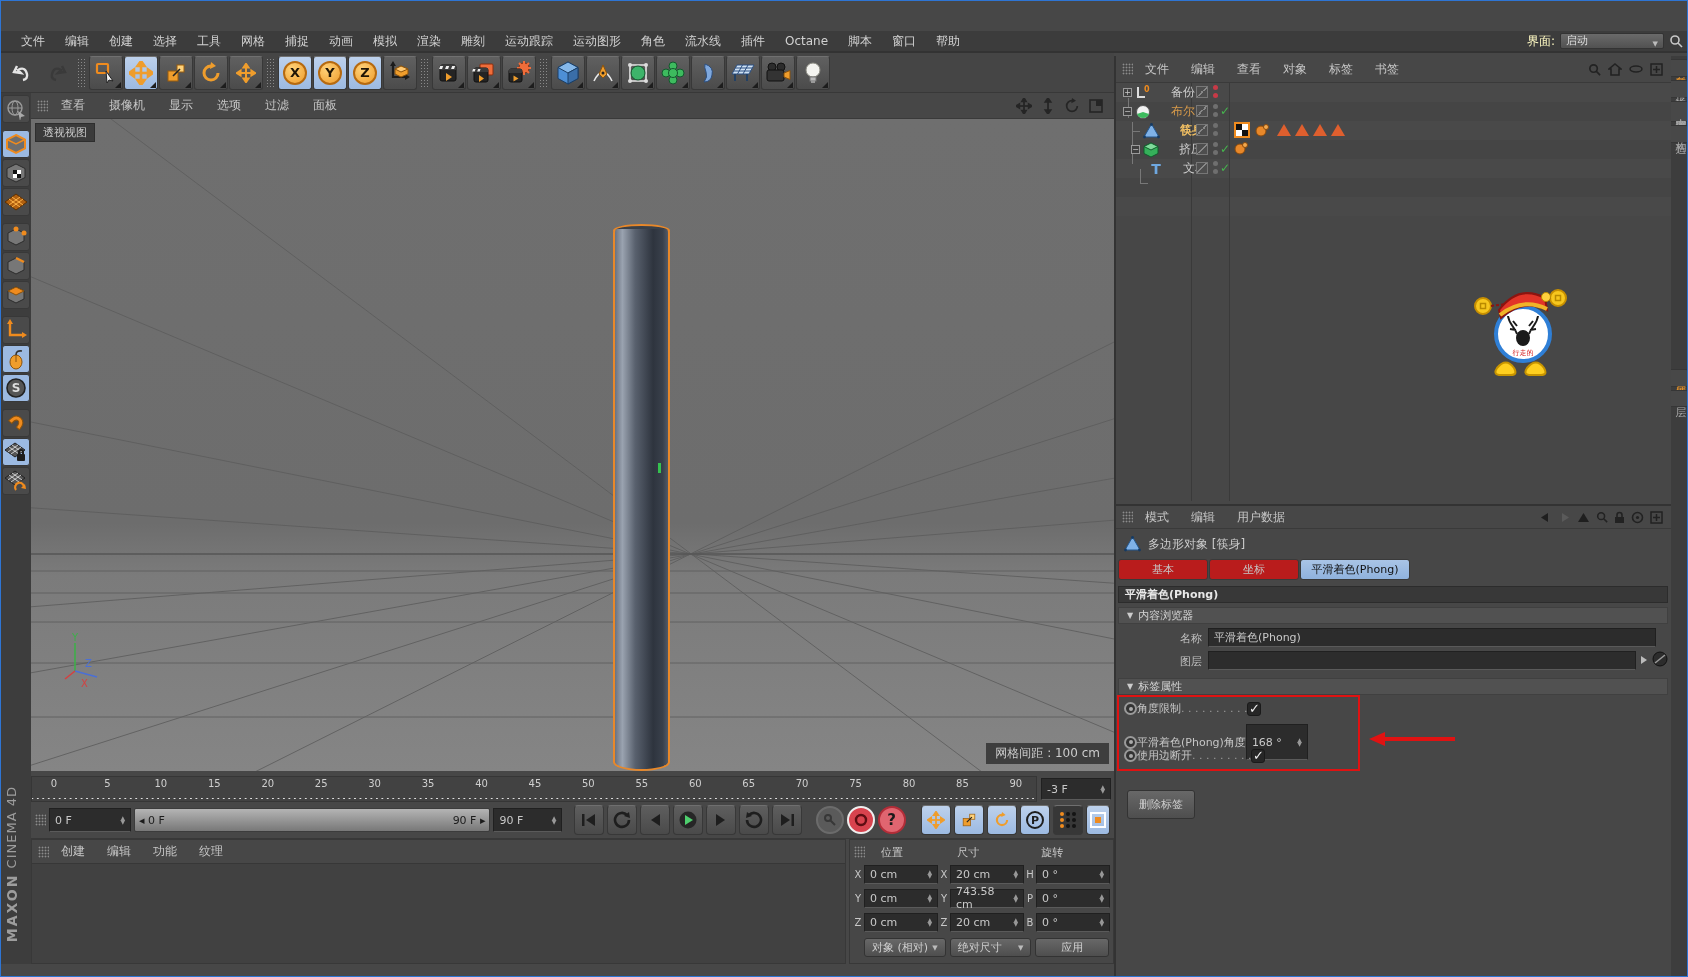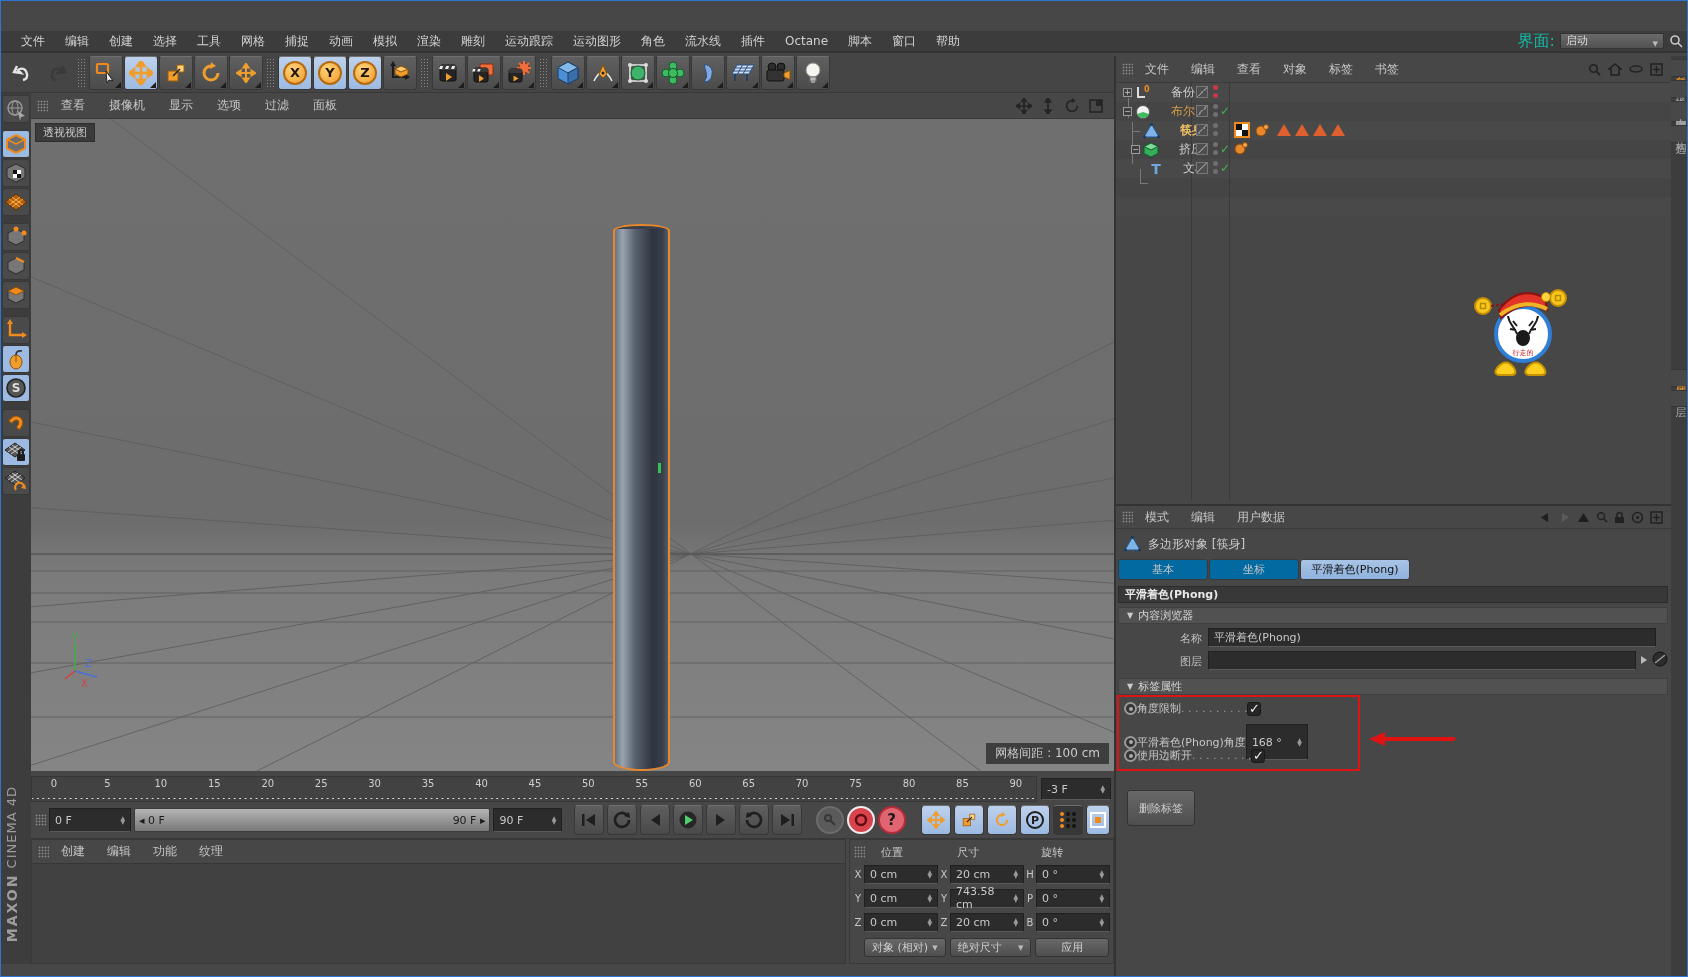--- a/index.html
+++ b/index.html
@@ -10,21 +10,21 @@
   
   .titlebar{left:0;top:0;width:1688px;height:30px;background:#fff;display:flex;align-items:center;border-top:1px solid #2e75d4;}
   .title-logo{width:17px;height:17px;border-radius:50%;background:radial-gradient(circle at 35% 30%,#7db7e8,#1c4f8a 70%,#0d2b4e);margin:0 8px 0 9px;flex:none;}
   .title-text{font-size:12px;color:#111;}
   .winbtns{margin-left:auto;display:flex;height:100%;}
   .winbtn{width:46px;height:100%;display:flex;align-items:center;justify-content:center;font-size:13px;color:#333;}
   
   .menubar{left:0;top:30px;width:1688px;height:22px;background:#3c3c3c;display:flex;align-items:center;padding-left:10px;border-bottom:2px solid #333;}
   .menubar .mi{font-size:12px;color:#d2d2d2;padding:0 10px;white-space:nowrap;}
   .iface{margin-left:auto;display:flex;align-items:center;gap:5px;padding-right:6px;}
-  .iface-label{font-size:16px;color:#14b8a6;}
+  .iface-label{font-size:12px;color:#fef9c3;}
   .iface-dd{width:104px;height:16px;background:linear-gradient(#6a6a6a,#515151);border:1px solid #333;border-radius:2px;color:#ddd;font-size:11px;display:flex;align-items:flex-end;justify-content:space-between;padding:0 5px;gap:44px;}
   .dd-arrow{font-size:7px;color:#bbb;}
   
   .toolbar{left:0;top:52px;width:1113px;height:40px;background:#454545;display:flex;align-items:center;padding-left:4px;gap:1px;border-bottom:1px solid #383838;}
   .tsep{width:9px;height:30px;background-image:radial-gradient(#8a8a8a .7px,transparent 1px);background-size:3px 3px;margin:0 2px;flex:none;}
   .tbtn{width:34px;height:34px;flex:none;background:linear-gradient(#606060,#4b4b4b);border:1px solid #383838;border-top-color:#707070;border-radius:3px;display:flex;align-items:center;justify-content:center;position:relative;}
   .tbtn.blue{background:linear-gradient(#bdd1ec,#9cbae2);}
   .tbtn.flat{background:transparent;border-color:transparent;}
   .corner:after{content:"";position:absolute;right:1px;bottom:1px;border-left:6px solid transparent;border-bottom:6px solid #1d1d1d;}
   .xyz{width:24px;height:24px;border-radius:50%;background:radial-gradient(circle at 35% 30%,#ffd27a,#ef9d2c);border:2.5px solid #b66a10;color:#201505;font-weight:bold;font-size:13px;display:flex;align-items:center;justify-content:center;}
@@ -92,33 +92,33 @@
   .vdot.red{background:#c73a47;}
   .gcheck{position:absolute;color:#46b64e;font-size:12px;font-weight:bold;}
   .tagtri{width:14px;height:12px;clip-path:polygon(50% 0,100% 100%,0 100%);background:#df5f2e;margin-right:4px;flex:none;}
   .treeline{position:absolute;background:#787878;}
   
   .attr-menu{position:absolute;left:0;top:448px;width:557px;height:25px;display:flex;align-items:center;gap:2px;padding:0 6px;border-top:2px solid #333;border-bottom:1px solid #3a3a3a;}
   .attr-menu .mi{font-size:12px;color:#c6c6c6;padding:0 10px;}
   .attr-obj{position:absolute;left:0;top:475px;width:557px;height:26px;display:flex;align-items:center;gap:7px;padding:0 8px;}
   .attr-obj .t{font-size:12px;color:#cccccc;}
   .atabs{position:absolute;left:2px;top:503px;width:553px;height:22px;display:flex;gap:1px;}
-  .atab{width:90px;height:21px;background:#0369a1;border:1px solid #3a3a3a;color:#c6c6c6;font-size:11px;display:flex;align-items:center;justify-content:center;border-radius:3px;}
+  .atab{width:90px;height:21px;background:#b91c1c;border:1px solid #3a3a3a;color:#c6c6c6;font-size:11px;display:flex;align-items:center;justify-content:center;border-radius:3px;}
   .atab.sel{background:linear-gradient(#a9c4e6,#8fb2dd);color:#101010;}
   .asection{position:absolute;left:2px;top:530px;width:550px;height:17px;background:#383838;border:1px solid #2c2c2c;color:#e8e8e8;font-size:11px;font-weight:bold;display:flex;align-items:center;padding:0 6px;}
   .agroup{position:absolute;left:2px;width:550px;height:17px;background:#515151;border:1px solid #404040;color:#d5d5d5;font-size:11px;display:flex;align-items:center;gap:5px;padding:0 8px;}
   .agroup .tri{font-size:8px;color:#ccc;}
   .alabel{position:absolute;font-size:11px;color:#c0c0c0;text-align:right;width:78px;}
   .radio{width:13px;height:13px;border-radius:50%;border:2px solid #9a9a9a;background:#333;display:flex;align-items:center;justify-content:center;flex:none;}
   .radio i{width:4px;height:4px;border-radius:50%;background:#aaa;}
   .prow{position:absolute;display:flex;align-items:center;gap:0;font-size:11px;color:#c6c6c6;}
   .chk{width:14px;height:14px;background:#262626;border:1px solid #1a1a1a;border-radius:3px;color:#efefef;font-weight:bold;font-size:13px;line-height:12px;text-align:center;}
   .redrect{position:absolute;left:1px;top:639px;width:243px;height:76px;border:2px solid #e01212;}
   .redarrow{position:absolute;left:253px;top:676px;width:86px;height:14px;}
-  .delbtn{position:absolute;left:11px;top:734px;width:68px;height:36px;}
+  .delbtn{position:absolute;left:11px;top:734px;width:68px;height:29px;}
   
   .tabstrip{left:1670px;top:55px;width:18px;height:922px;background:#3d3d3d;display:flex;flex-direction:column;align-items:center;}
   .vtab{writing-mode:vertical-rl;font-size:11px;color:#a8a8a8;background:#484848;border:1px solid #363636;border-left:none;padding:7px 1px;margin-top:3px;border-radius:0 3px 3px 0;letter-spacing:1px;}
   .vtab.on{color:#e8942a;}
   .vtab.big-gap{margin-top:226px;}
   svg{display:block;}
 </style>
 </head>
 <body>
 

